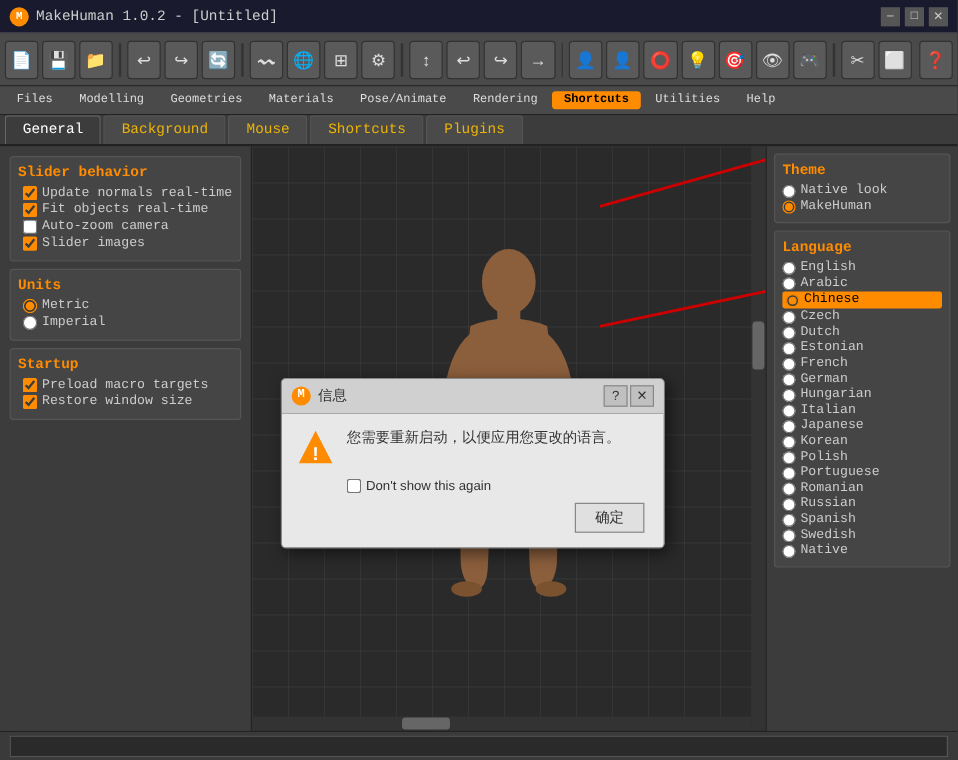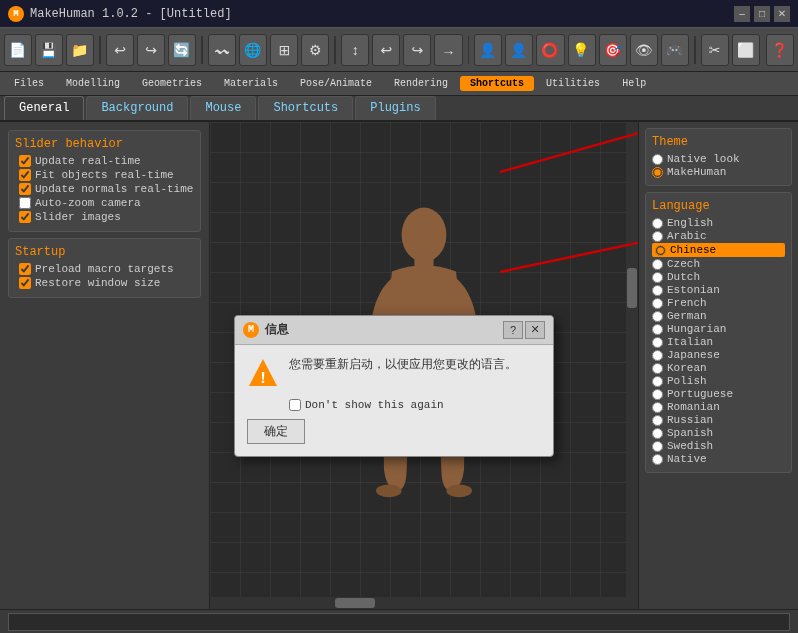--- a/index.html
+++ b/index.html
@@ -98,21 +98,21 @@
     #tab-bar {
       background: #3c3c3c;
       height: 26px;
       display: flex;
       padding: 0 4px;
       border-bottom: 2px solid #222;
     }
     .tab {
       padding: 4px 14px;
       cursor: pointer;
-      color: #7dd3fc;
+      color: #eab308;
       font-size: 12px;
       background: #4a4a4a;
       border: 1px solid #555;
       border-bottom: none;
       border-radius: 3px 3px 0 0;
       margin-right: 2px;
     }
     .tab.active {
       background: #3c3c3c;
       color: #fff;
@@ -128,21 +128,21 @@
     
     #left-panel {
       width: 210px;
       background: #3c3c3c;
       padding: 8px;
       border-right: 1px solid #222;
       overflow-y: auto;
     }
     .section-title {
       color: #ff8c00;
-      font-weight: normal;
+      font-weight: bold;
       font-size: 12px;
       margin-bottom: 4px;
       margin-top: 8px;
     }
     .section-title:first-child { margin-top: 0; }
     .checkbox-item {
       display: flex;
       align-items: center;
       gap: 4px;
       margin: 2px 0;
@@ -324,21 +324,21 @@
       background: #ff8c00;
       border-radius: 50%;
       display: flex; align-items: center; justify-content: center;
       font-size: 10px; color: white; font-weight: bold;
       margin-right: 6px;
     }
     #dialog-title-bar .title-area {
       display: flex; align-items: center; flex: 1;
     }
     #dialog-title-bar .dialog-title-text {
-      color: #333; font-size: 12px; font-weight: bold;
+      color: #333; font-size: 12px;
     }
     #dialog-title-bar .dialog-controls {
       display: flex; gap: 2px;
     }
     #dialog-title-bar .d-btn {
       width: 20px; height: 18px;
       background: #c0c0c0;
       border: 1px solid #888;
       color: #333; font-size: 11px;
       cursor: pointer;
@@ -361,23 +361,24 @@
       line-height: 1.4;
     }
     .dialog-checkbox-row {
       display: flex;
       align-items: center;
       gap: 4px;
       margin-bottom: 8px;
       padding-left: 42px;
     }
     .dialog-checkbox-row input { width: 12px; height: 12px; }
-    .dialog-checkbox-row label { font-size: 11px; color: #333; font-family: Liberation Mono, monospace; }
+    .dialog-checkbox-row label { font-size: 11px; color: #333; font-family: Liberation Sans, sans-serif; }
     .dialog-buttons {
       display: flex;
+      justify-content: flex-end;
       padding-right: 4px;
       gap: 4px;
     }
     .dialog-ok-btn {
       background: #e0e0e0;
       border: 1px solid #888;
       padding: 3px 16px;
       font-size: 12px;
       cursor: pointer;
       color: #333;
@@ -458,40 +459,47 @@
   <div class="tab">Plugins</div>
 </div>
 
 <div id="main-content">
 
   <div id="left-panel">
     <div class="section-box">
       <div class="section-title">Slider behavior</div>
       <label class="checkbox-item">
         <input type="checkbox" checked="" style="">
-        <span>Update real-time</span>
+        <span>Update normals real-time</span>
       </label>
       <label class="checkbox-item">
         <input type="checkbox" checked="" style="">
         <span>Fit objects real-time</span>
       </label>
       <label class="checkbox-item">
-        <input type="checkbox" checked="" style="">
-        <span>Update normals real-time</span>
-      </label>
-      <label class="checkbox-item">
         <input type="checkbox" style="">
         <span>Auto-zoom camera</span>
       </label>
       <label class="checkbox-item">
         <input type="checkbox" checked="" style="">
         <span>Slider images</span>
       </label>
     </div>
 
+    <div class="section-box">
+      <div class="section-title">Units</div>
+      <label class="radio-item">
+        <input type="radio" name="units" checked="" style="">
+        <span>Metric</span>
+      </label>
+      <label class="radio-item">
+        <input type="radio" name="units" style="">
+        <span>Imperial</span>
+      </label>
+    </div>
 
     <div class="section-box">
       <div class="section-title">Startup</div>
       <label class="checkbox-item">
         <input type="checkbox" checked="" style="">
         <span>Preload macro targets</span>
       </label>
       <label class="checkbox-item">
         <input type="checkbox" checked="" style="">
         <span>Restore window size</span>

